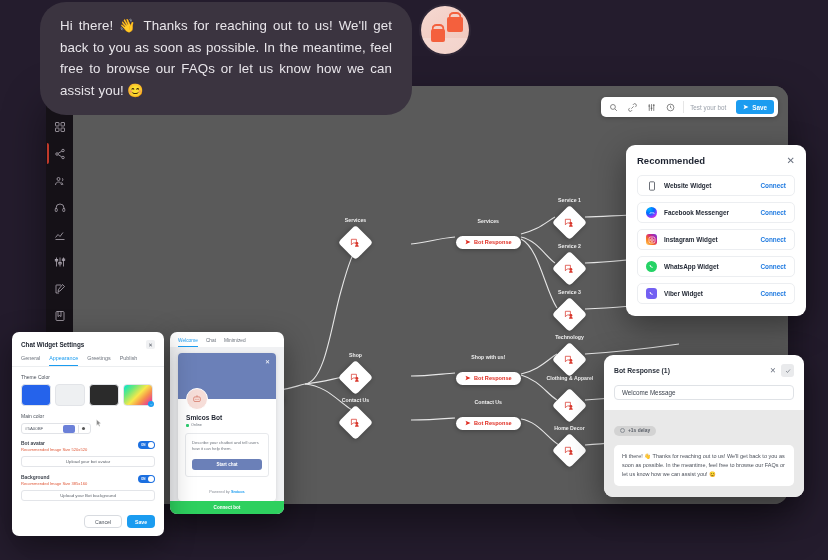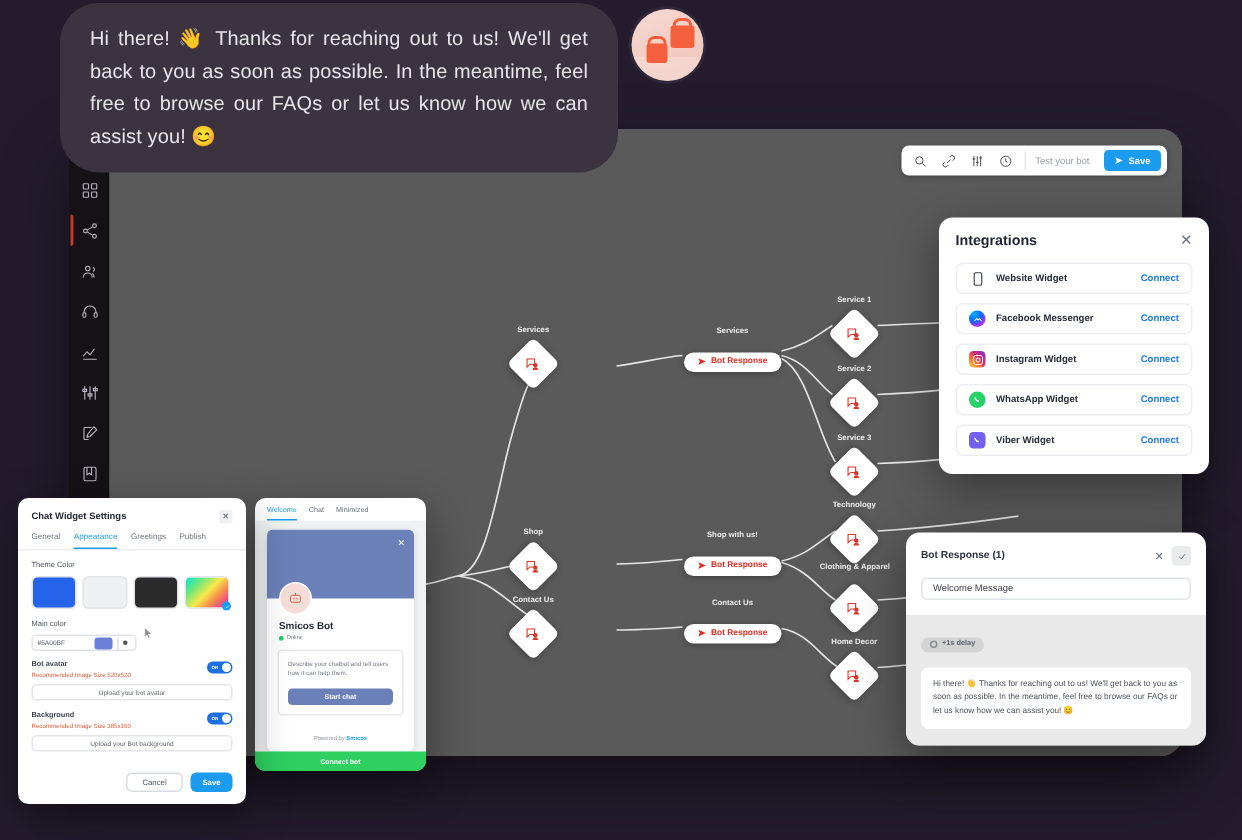--- a/index.html
+++ b/index.html
@@ -493,21 +493,21 @@
             <path d="M2 21l20-9L2 3l4 9z"></path>
           </svg>
         <span>Bot Response</span>
       </div>
     </div>
   </div>
 </div>
 
 <div class="integr">
   <div class="integr-head">
-    <div class="integr-title">Integrations</div>
+    <div class="integr-title">Recommended</div>
     <div class="integr-close">✕</div>
   </div>
 
   <div class="int-row">
     <div class="int-ico">
       <svg viewBox="0 0 24 24" width="10" height="10">
           <rect x="6" y="2" width="12" height="20" rx="2" fill="none" stroke="#3a3f4a" stroke-width="1.8"></rect>
         </svg>
     </div>
     <div class="int-name">Website Widget</div>

